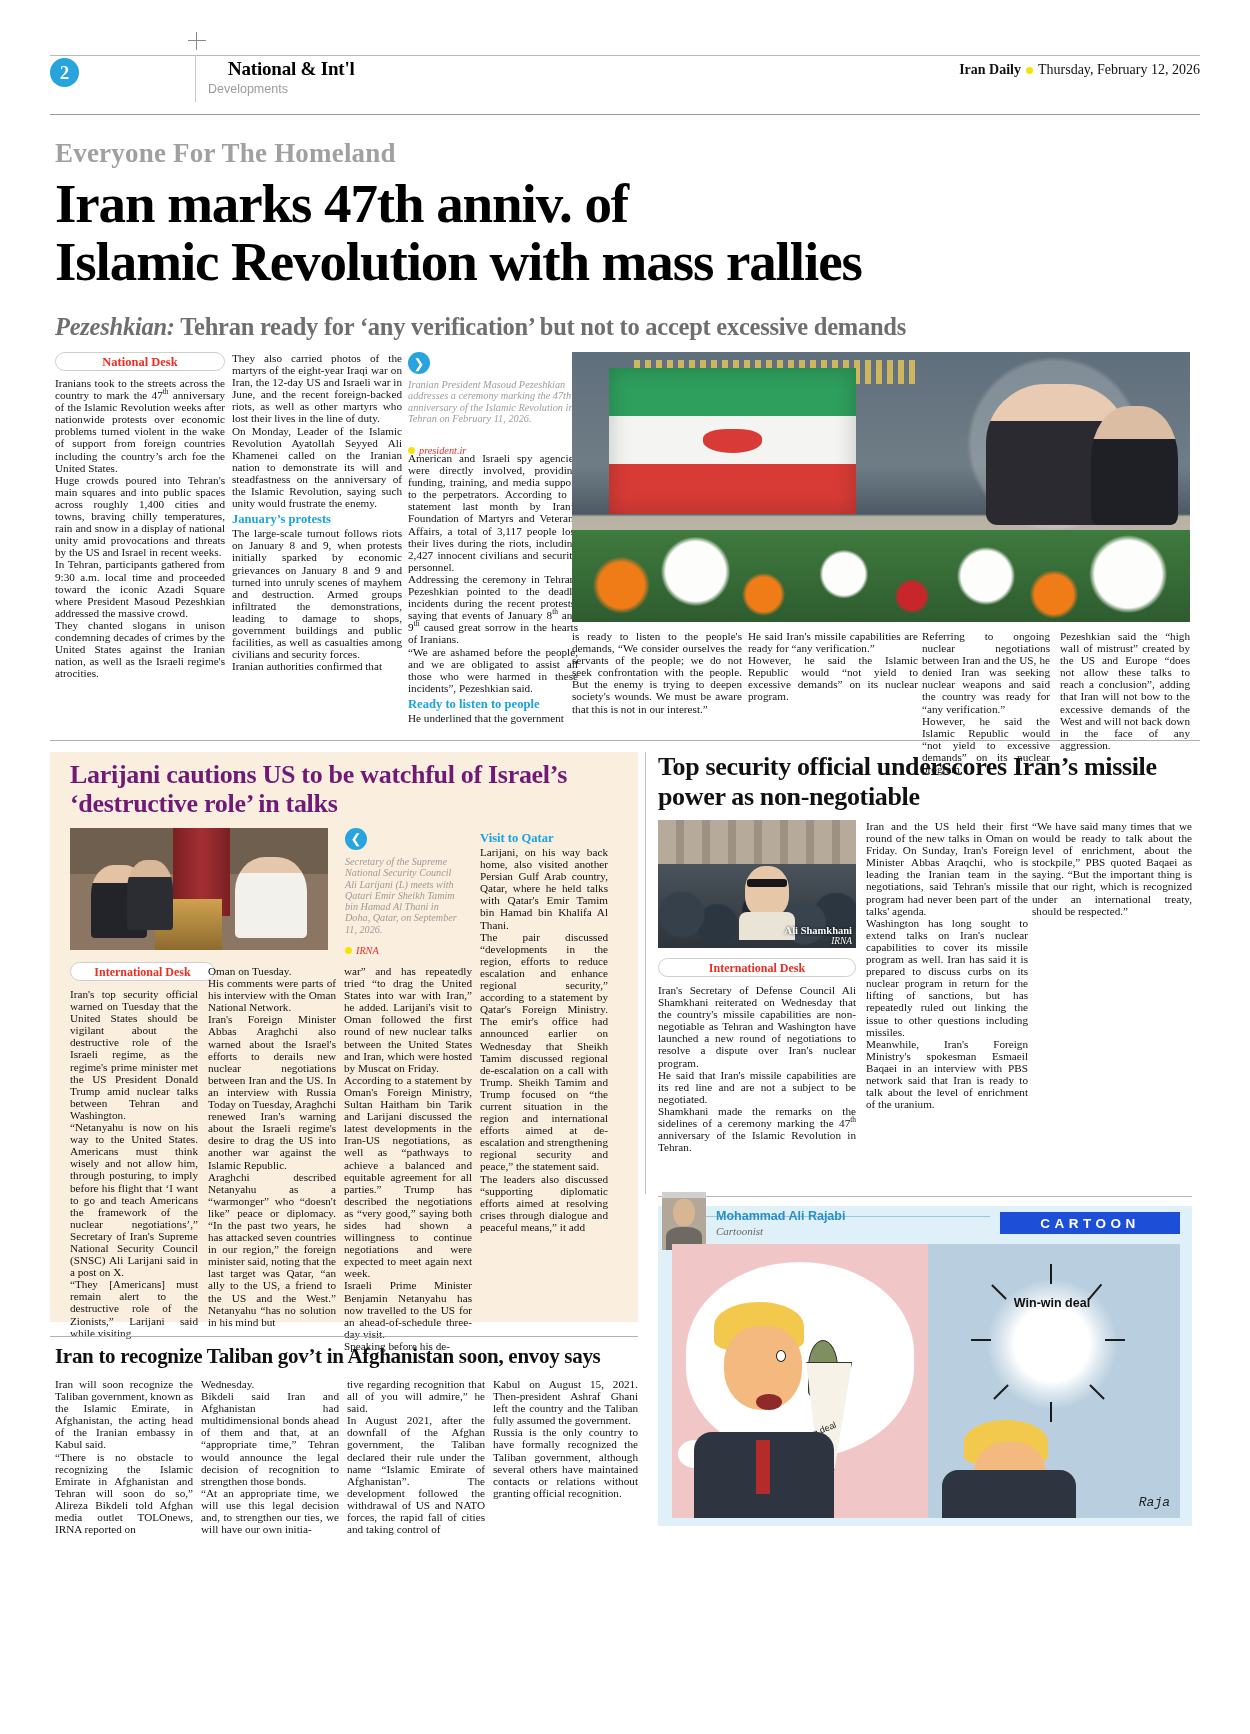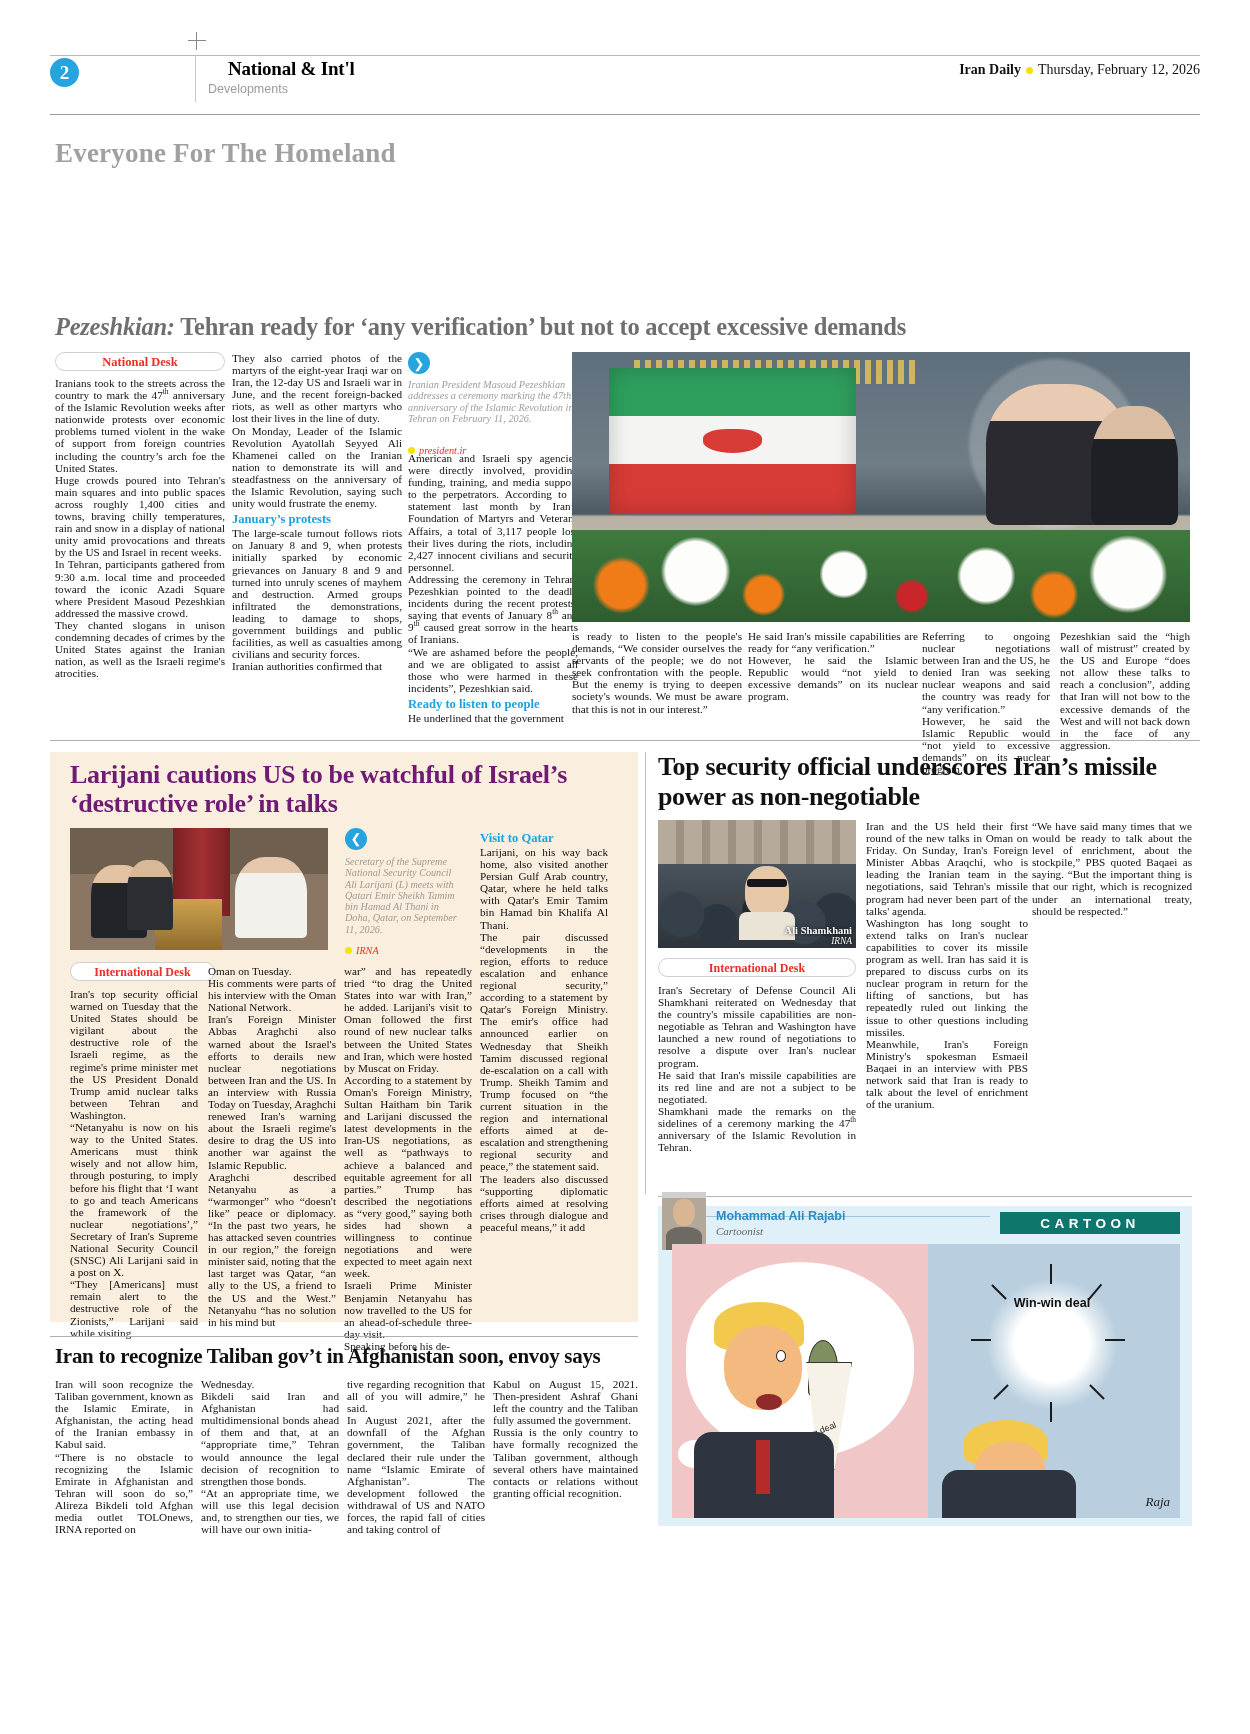--- a/index.html
+++ b/index.html
@@ -171,34 +171,34 @@
 
   .rule-cartoon { position:absolute; left:658px; top:1196px; width:534px; height:1px; background:#b5b5b5; }
 
   
   .cartoon-box { position:absolute; left:658px; top:1206px; width:534px; height:320px; background:#dff0f8; }
   .cartoon-avatar { position:absolute; left:662px; top:1192px; width:44px; height:58px; overflow:hidden; }
   .cartoon-name { position:absolute; left:716px; top:1209px; font-family:"Liberation Sans", sans-serif; font-weight:bold; font-size:12.5px; color:#2a8fc7; }
   .cartoon-role { position:absolute; left:716px; top:1225px; font-family:"Liberation Serif", serif; font-style:italic; font-size:11px; color:#666; }
   .cartoon-tag {
     position:absolute; left:1000px; top:1212px; width:180px; height:22px;
-    background:#0f766e; color:#fff;
+    background:#1d4ed8; color:#fff;
     font-family:"Liberation Sans", sans-serif; font-weight:bold; font-size:13.5px;
     letter-spacing:4.5px; display:flex; align-items:center; justify-content:center;
   }
   .cartoon-topline { position:absolute; left:700px; top:1216px; width:290px; height:1px; background:#9fc4d8; }
   .cartoon-art { position:absolute; left:672px; top:1244px; width:508px; height:274px; display:flex; }
   .cart-left { width:256px; height:100%; background:#f0c6c6; position:relative; overflow:hidden; }
   .cart-right { width:252px; height:100%; background:#b9cfdf; position:relative; overflow:hidden; }
   .winwin {
     position:absolute; left:70px; top:52px; width:108px; text-align:center;
     font-family:"Liberation Sans", sans-serif; font-weight:bold; font-size:12.5px;
     line-height:15px; color:#111; z-index:4;
   }
-  .sig { position:absolute; right:10px; bottom:8px; font-family:Liberation Serif, serif; font-size:13px; color:#222; font-style:italic; }
+  .sig { position:absolute; right:10px; bottom:8px; font-family:Liberation Mono, monospace; font-size:13px; color:#222; font-style:italic; }
 
   
   .rule-bottom { position:absolute; left:50px; top:1336px; width:588px; height:1.2px; background:#b0b0b0; }
   .tb-head {
     position:absolute; left:55px; top:1344px; width:600px;
     font-family:"Liberation Serif", serif; font-weight:bold;
     font-size:21px; letter-spacing:-0.3px; color:#111;
   }
   .tb1 { left:55px;  top:1378px; width:138px; }
   .tb2 { left:201px; top:1378px; width:138px; }
@@ -308,20 +308,24 @@
   <div class="sec-title">National &amp; Int'l</div>
   <div class="sec-sub">Developments</div>
   <div class="brandline">
     <span class="bname">Iran Daily</span>
     <span class="dot"></span>
     <span>Thursday, February 12, 2026</span>
   </div>
   <div class="rule-bot"></div>
 
   <div class="kicker">Everyone For The Homeland</div>
+  <div class="headline">
+    <span>Iran marks 47th anniv. of</span>
+    <span class="l2">Islamic Revolution with mass rallies</span>
+  </div>
   <div class="deck">
     <span class="nm">Pezeshkian:</span><span> Tehran ready for ‘any verification’ but not to accept excessive demands</span>
   </div>
 
   <div class="col c1">
     <div class="desk-pill">National Desk</div>
     <div class="bodytext">Iranians took to the streets across the country to mark the 47<sup>th</sup> anniversary of the Islamic Revolution weeks after nationwide protests over economic problems turned violent in the wake of support from foreign countries including the country’s arch foe the United States.<br>Huge crowds poured into Tehran's main squares and into public spaces across roughly 1,400 cities and towns, braving chilly temperatures, rain and snow in a display of national unity amid provocations and threats by the US and Israel in recent weeks.<br>In Tehran, participants gathered from 9:30 a.m. local time and proceeded toward the iconic Azadi Square where President Masoud Pezeshkian addressed the massive crowd.<br>They chanted slogans in unison condemning decades of crimes by the United States against the Iranian nation, as well as the Israeli regime's atrocities.</div>
   </div>
 
   <div class="col c2">

